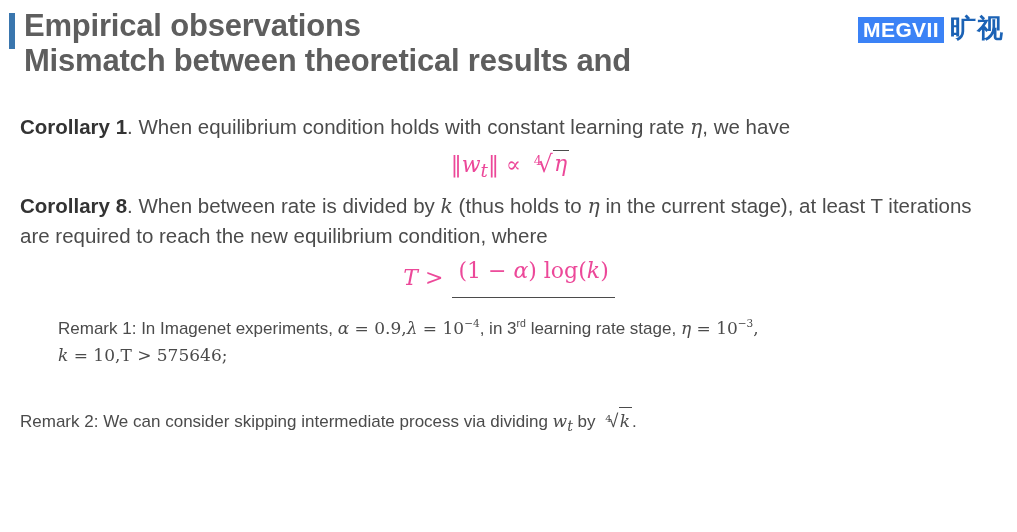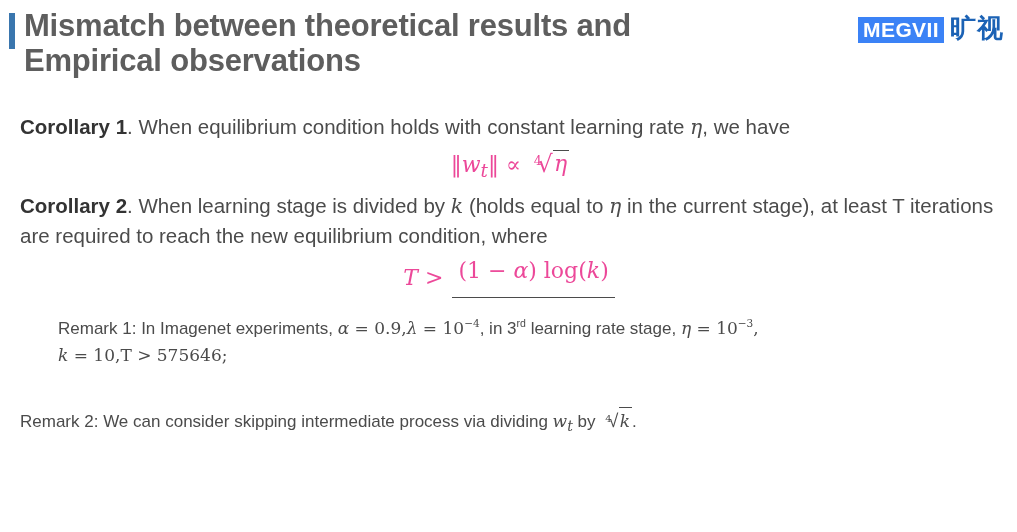--- a/index.html
+++ b/index.html
@@ -175,22 +175,22 @@
   #f2 { font-size: 22px; }
 </style>
 </head>
 <body>
 
 <div class="slide-header">
 
   <div class="title-accent-bar"></div>
 
   <div class="slide-title">
+    <span class="title-line">Empirical observations</span>
     <span class="title-line">Mismatch between theoretical results and</span>
-    <span class="title-line">Empirical observations</span>
   </div>
 
   <div class="logo">
     <span class="logo-mark">MEGVII</span>
     <span class="logo-cn">旷视</span>
   </div>
 
 </div>
 
 <div class="content">
@@ -199,21 +199,21 @@
     <b>Corollary 1</b><span>. When equilibrium condition holds with constant learning rate </span><span class="mathvar">η</span><span>, we have</span>
   </p>
 
   <div class="formula-block" id="f1">
     <span class="mathvar">‖w</span><sub class="mathvar">t</sub><span class="mathup">‖</span>
     <span class="mathup">∝</span>
     <span class="nthroot"><span class="deg">4</span><span class="sign">√</span><span class="rad mathvar">η</span></span>
   </div>
 
   <p class="para">
-    <b>Corollary 2</b><span>. When learning stage is divided by </span><span class="mathvar">k</span><span> (holds equal to </span><span class="mathvar">η</span><span> in the current stage), at least T iterations are required to reach the new equilibrium condition, where</span>
+    <b>Corollary 8</b><span>. When between rate is divided by </span><span class="mathvar">k</span><span> (thus holds to </span><span class="mathvar">η</span><span> in the current stage), at least T iterations are required to reach the new equilibrium condition, where</span>
   </p>
 
   <div class="formula-block" id="f2">
     <span class="mathvar">T</span>
     <span class="mathup">&gt;</span>
     <span class="frac">
       <span class="num"><span class="mathup">(1 − </span><span class="mathvar">α</span><span class="mathup">) log(</span><span class="mathvar">k</span><span class="mathup">)</span></span>
     </span>
   </div>
 

